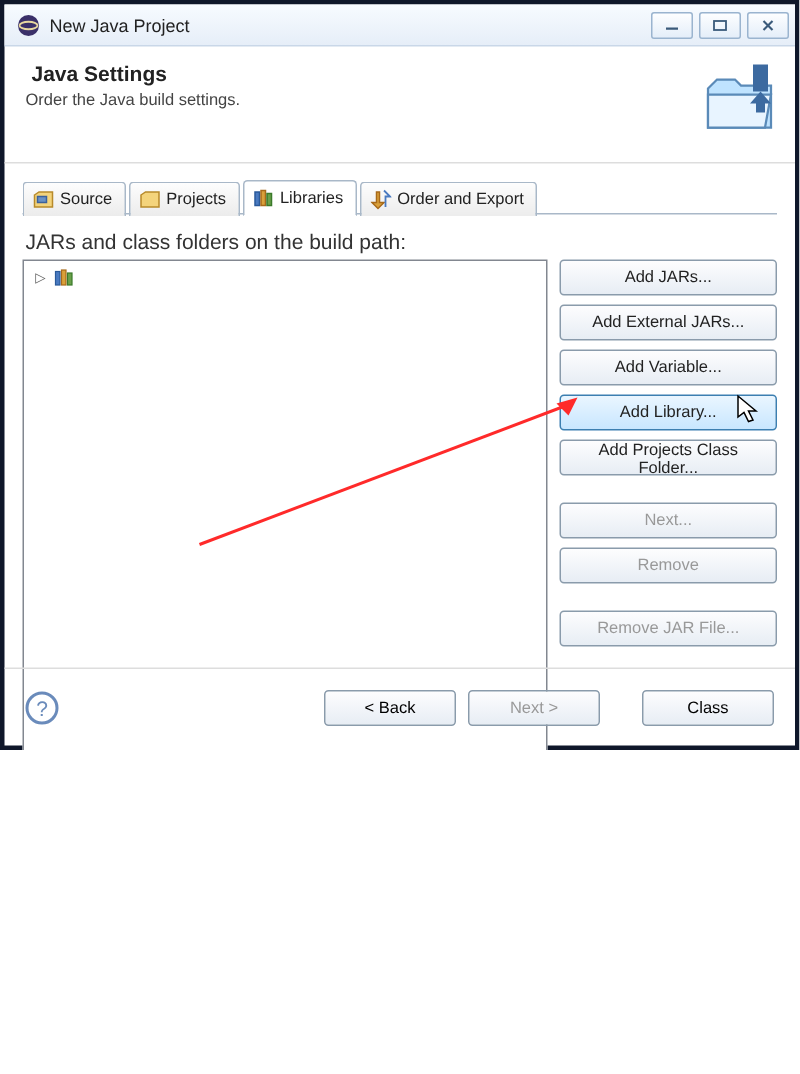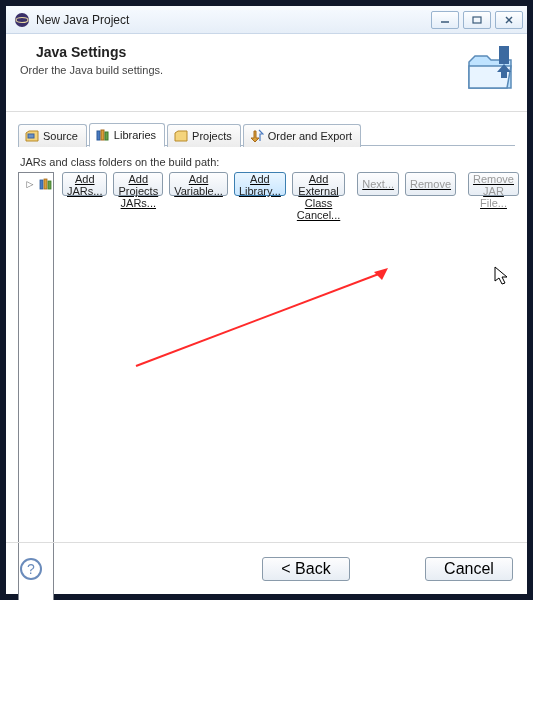--- a/index.html
+++ b/index.html
@@ -1,46 +1,46 @@
 <!DOCTYPE html>
 <html><head>
 <meta charset="utf-8">
 <style>
   * { box-sizing: border-box; font-family: "Segoe UI", Tahoma, sans-serif; }
   body { margin: 0; background: #fff; }
-  .window { width: 533px; height: 600px; border: 6px solid #0f172a; background: #fff; position: relative; }
+  .window { width: 533px; height: 500px; border: 3px solid #0f172a; background: #fff; position: relative; }
   .titlebar { height: 28px; background: linear-gradient(#f7fbff,#e6eef8); border-bottom: 1px solid #c9d7e8; display: flex; align-items: center; padding: 0 4px 0 8px; }
   .titlebar .app-icon { width: 16px; height: 16px; margin-right: 6px; }
   .titlebar .title { font-size: 12px; color: #222; flex: 1; }
   .titlebar .winbtn { width: 28px; height: 18px; border: 1px solid #9ab4cf; border-radius: 2px; background: linear-gradient(#fdfeff,#e4eef9); margin-left: 4px; display: flex; align-items: center; justify-content: center; color: #3a5a7a; font-size: 10px; cursor: pointer; }
   .header { padding: 10px 14px 8px 14px; border-bottom: 1px solid #ddd; position: relative; height: 78px; }
-  .header h1 { margin: 0 0 4px 16px; font-size: 14px; font-weight: bold; color: #222; }
+  .header h1 { margin: 0 0 4px 4px; font-size: 14px; font-weight: bold; color: #222; }
   .header p { margin: 0; font-size: 11px; color: #444; }
   .header .banner-icon { position: absolute; right: 12px; top: 10px; width: 50px; height: 48px; }
   .content { padding: 10px 12px 0 12px; }
   .tabs { display: flex; align-items: flex-end; position: relative; }
   .tab { display: flex; align-items: center; gap: 4px; font-size: 11px; padding: 4px 8px 4px 6px; border: 1px solid #a9b8c8; border-bottom: none; border-radius: 3px 3px 0 0; background: linear-gradient(#fdfdfd,#ececec); margin-right: 2px; position: relative; top: 1px; cursor: pointer; color: #222; }
   .tab svg { width: 14px; height: 14px; }
   .tab.active { background: #fff; border-bottom: 1px solid #fff; z-index: 2; }
   .tab-border { border-top: 1px solid #a9b8c8; margin-top: -1px; }
-  .list-label { font-size: 11px; color: #333; margin: 10px 0 4px 2px; }
+  .list-label { font-size: 14px; color: #333; margin: 10px 0 4px 2px; }
   .main-row { display: flex; gap: 8px; }
   .tree { width: 350px; height: 448px; border: 1px solid #828790; background: #fff; font-size: 11px; padding: 2px 0; }
   .tree-item { display: flex; align-items: center; gap: 4px; height: 18px; padding-left: 6px; cursor: default; }
   .tree-arrow { width: 10px; text-align: center; color: #666; font-size: 9px; }
   .libicon { width: 14px; height: 12px; }
-  .side { flex: 1; display: flex; flex-direction: row; gap: 6px; text-decoration: underline; }
+  .side { flex: 1; display: flex; flex-direction: column; gap: 6px; }
   .btn { height: 24px; border: 1px solid #8a9bab; border-radius: 3px; background: linear-gradient(#fdfdfe,#e7edf4); font-size: 11px; color: #222; cursor: pointer; padding: 0 4px; }
   .btn:disabled { color: #999; cursor: default; }
   .btn.highlight { background: linear-gradient(#eaf6ff,#c8e6ff); border-color: #3c7fb1; }
   .gap { height: 6px; }
   .footer { position: absolute; left: 0; right: 0; bottom: 0; border-top: 1px solid #ddd; height: 52px; display: flex; align-items: center; padding: 0 14px; gap: 8px; }
   .footer .help { width: 22px; height: 22px; border: 2px solid #6a8bbb; border-radius: 50%; color: #6a8bbb; font-size: 14px; display: flex; align-items: center; justify-content: center; cursor: pointer; }
   .footer .spacer { flex: 1; }
-  .footer .navbtn { width: 88px; height: 24px; border: 1px solid #8a9bab; border-radius: 3px; background: linear-gradient(#fdfdfe,#e7edf4); font-size: 16px; cursor: pointer; margin-left: 47px; }
+  .footer .navbtn { width: 88px; height: 24px; border: 1px solid #8a9bab; border-radius: 3px; background: linear-gradient(#fdfdfe,#e7edf4); font-size: 11px; cursor: pointer; }
   .footer .navbtn:disabled { color: #999; }
   .arrow-annot { position: absolute; left: 120px; top: 260px; pointer-events: none; }
   .cursor-annot { position: absolute; left: 488px; top: 260px; pointer-events: none; }
 </style>
 </head>
 <body>
 
 <div class="window">
 
   <div class="titlebar">
@@ -80,33 +80,33 @@
 
   <div class="content">
     <div class="tabs">
       <div class="tab">
         <svg viewBox="0 0 14 14">
             <path d="M1 4 L4 2 L13 2 L13 12 L1 12 Z" fill="#f4d47c" stroke="#b88a2a"></path>
             <rect x="3" y="5" width="6" height="4" fill="#6a91c4" stroke="#3c619a"></rect>
           </svg>
         <span>Source</span>
       </div>
+      <div class="tab">
+        <svg viewBox="0 0 14 14">
+            <path d="M1 4 L4 2 L13 2 L13 12 L1 12 Z" fill="#f4d47c" stroke="#b88a2a"></path>
+          </svg>
+        <span>Projects</span>
+      </div>
       <div class="tab active">
         <svg viewBox="0 0 14 14">
             <rect x="1" y="3" width="3" height="9" fill="#4a7ac0" stroke="#2a5a9a"></rect>
             <rect x="5" y="2" width="3" height="10" fill="#d9a03a" stroke="#a86a1a"></rect>
             <rect x="9" y="4" width="3" height="8" fill="#6aa04a" stroke="#3a7a2a"></rect>
           </svg>
         <span>Libraries</span>
-      </div>
-      <div class="tab">
-        <svg viewBox="0 0 14 14">
-            <path d="M1 4 L4 2 L13 2 L13 12 L1 12 Z" fill="#f4d47c" stroke="#b88a2a"></path>
-          </svg>
-        <span>Projects</span>
       </div>
       <div class="tab">
         <svg viewBox="0 0 14 14">
             <path d="M4 2 L4 9 L1 9 L5 13 L9 9 L6 9 L6 2 Z" fill="#d9a03a" stroke="#a86a1a"></path>
             <path d="M10 12 L10 5 L13 5 L9 1" fill="none" stroke="#4a7ac0" stroke-width="1.2"></path>
           </svg>
         <span>Order and Export</span>
       </div>
     </div>
     <div class="tab-border"></div>
@@ -120,24 +120,24 @@
           <svg class="libicon" viewBox="0 0 14 12">
               <rect x="1" y="2" width="3" height="9" fill="#4a7ac0" stroke="#2a5a9a" stroke-width="0.8"></rect>
               <rect x="5" y="1" width="3" height="10" fill="#d9a03a" stroke="#a86a1a" stroke-width="0.8"></rect>
               <rect x="9" y="3" width="3" height="8" fill="#6aa04a" stroke="#3a7a2a" stroke-width="0.8"></rect>
             </svg>
         </div>
       </div>
 
       <div class="side">
         <button class="btn">Add JARs...</button>
-        <button class="btn">Add Projects JARs...</button>
+        <button class="btn">Add External JARs...</button>
         <button class="btn">Add Variable...</button>
         <button class="btn highlight">Add Library...</button>
-        <button class="btn">Add External Class Cancel...</button>
+        <button class="btn">Add Projects Class Folder...</button>
         <div class="gap"></div>
         <button class="btn" disabled="">Next...</button>
         <button class="btn" disabled="">Remove</button>
         <div class="gap"></div>
         <button class="btn" disabled="">Remove JAR File...</button>
       </div>
     </div>
   </div>
 
   <svg class="arrow-annot" width="280" height="110" viewBox="0 0 280 110">
@@ -145,17 +145,18 @@
     <polygon points="262,2 248,6 256,14" fill="#ff2a2a"></polygon>
   </svg>
   <svg class="cursor-annot" width="16" height="20" viewBox="0 0 16 20">
     <path d="M1 1 L1 15 L5 12 L8 18 L11 17 L8 11 L13 11 Z" fill="#fff" stroke="#000" stroke-width="1"></path>
   </svg>
 
   <div class="footer">
     <div class="help">?</div>
     <div class="spacer"></div>
     <button class="navbtn">&lt; Back</button>
+    <button class="navbtn" disabled="">Next &gt;</button>
     <div style="width:12px"></div>
-    <button class="navbtn">Cancel</button>
+    <button class="navbtn">Class</button>
   </div>
 
 </div>
 
 </body></html>

